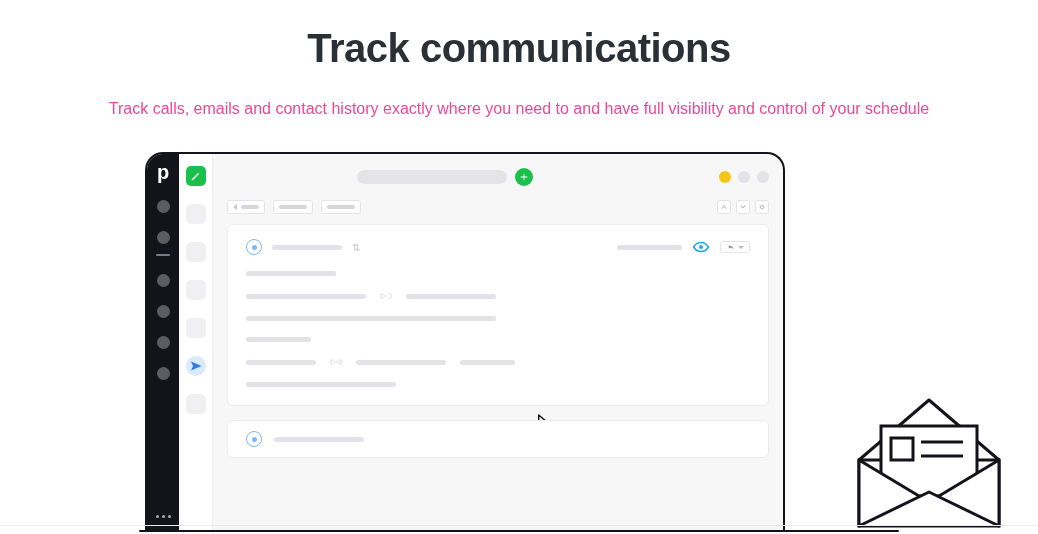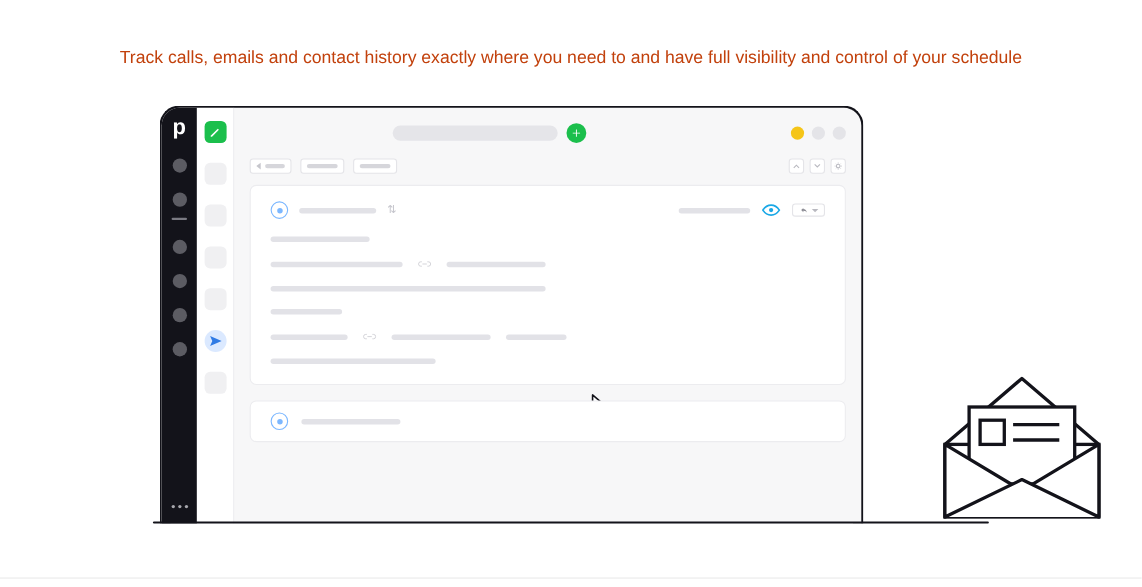--- a/index.html
+++ b/index.html
@@ -16,23 +16,23 @@
     text-align: center;
     padding-top: 26px;
   }
   .hero h1 {
     font-size: 40px;
     font-weight: 800;
     color: #2a3036;
     letter-spacing: -0.5px;
   }
   .hero p {
-    margin-top: 18px;
+    margin-top: 29px;
     font-size: 16px;
-    color: #c2410c;
+    color: #ec4899;
   }
 
   .scene {
     position: relative;
     width: 820px;
     margin: 34px auto 0 auto;
     height: 380px;
   }
 
   .app-window {
@@ -226,20 +226,21 @@
     left:0;right:0;
     bottom:8px;
     height:1px;
     background:#eaeaea;
   }
 </style>
 </head>
 <body>
 
 <div class="hero">
+  <h1>Track communications</h1>
   <p>Track calls, emails and contact history exactly where you need to and have full visibility and control of your schedule</p>
 </div>
 
 <div class="scene">
 
   <div class="app-window">
 
     <div class="sidebar">
       <div class="logo">p</div>
       <div class="dot"></div>

